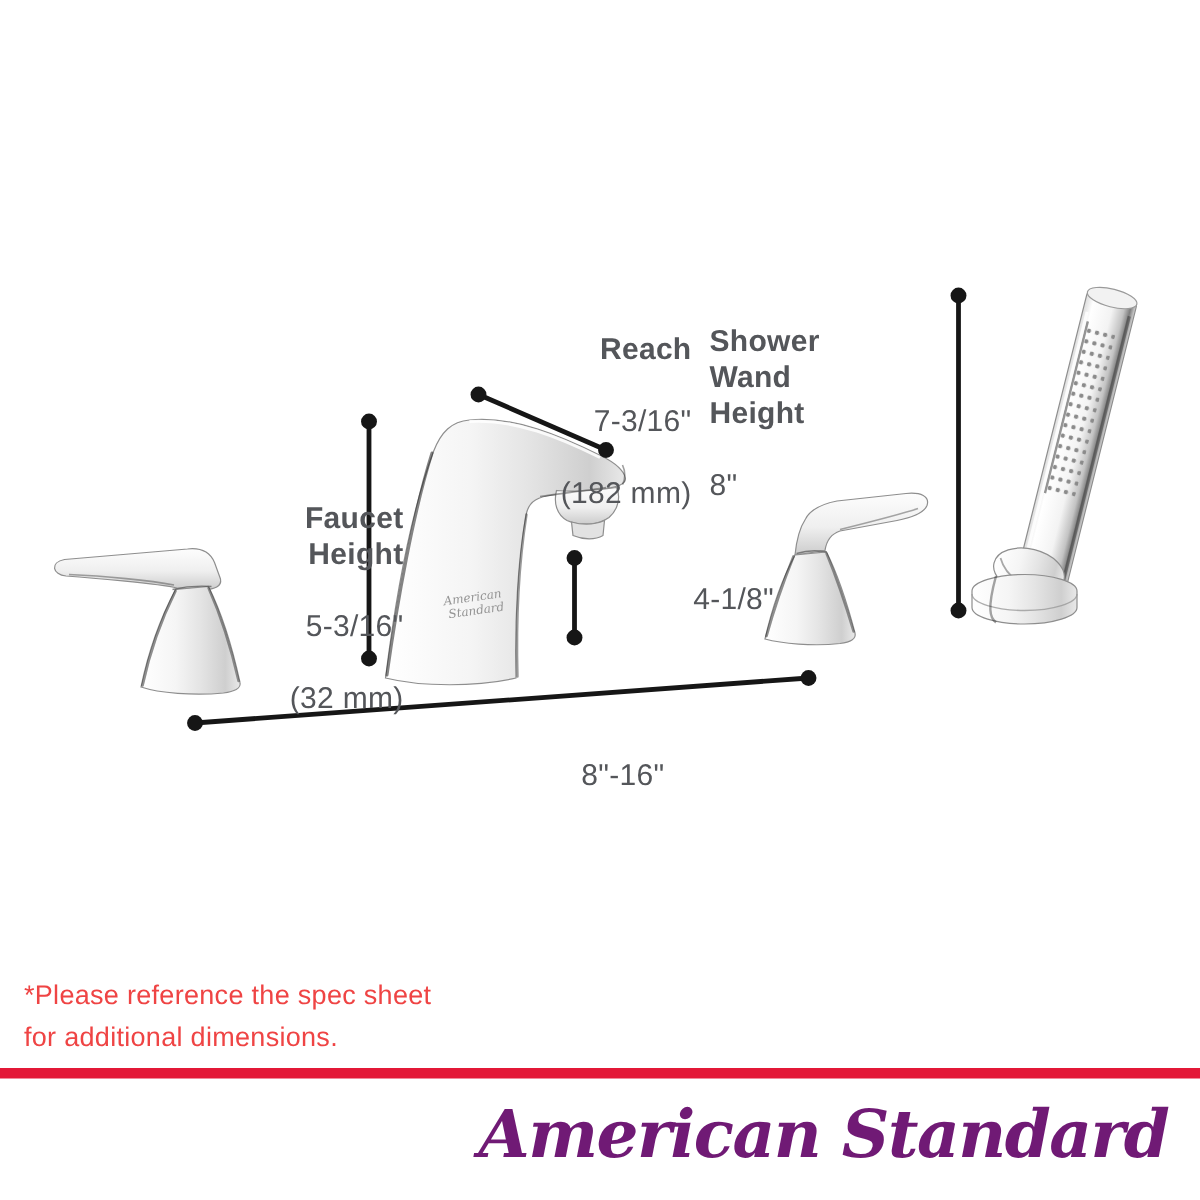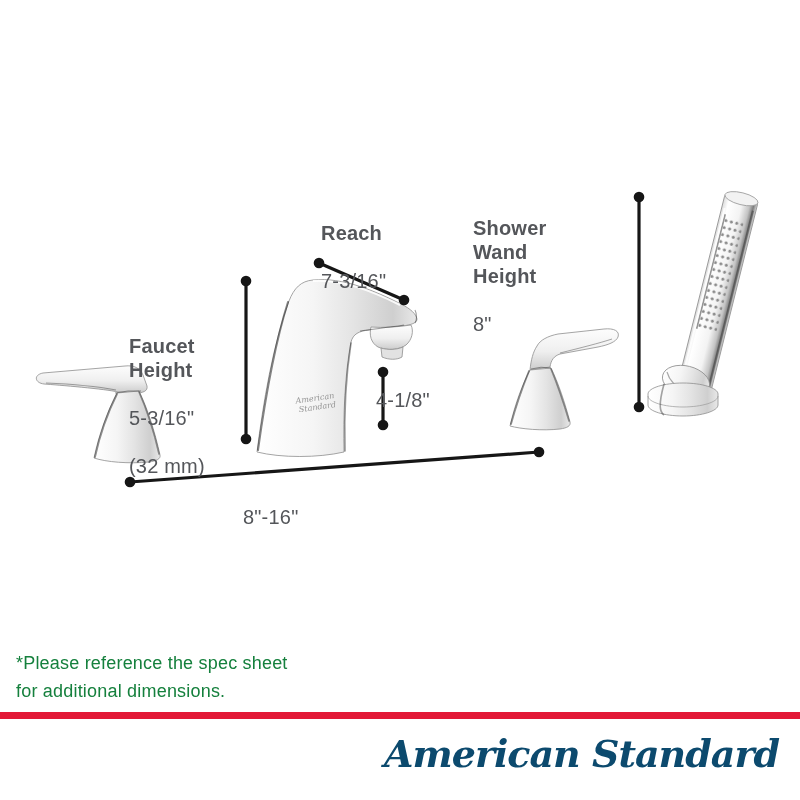--- a/index.html
+++ b/index.html
@@ -2,28 +2,28 @@
 <html><head>
 <meta charset="utf-8">
 <style>
   html,body{margin:0;padding:0;background:#ffffff;}
   #stage{position:relative;width:800px;height:800px;background:#ffffff;overflow:hidden;
          font-family:"Liberation Sans",sans-serif;}
   #art{position:absolute;left:0;top:0;}
   .dim{position:absolute;color:#54565a;font-size:20px;line-height:24px;
        letter-spacing:.2px;white-space:pre-line;}
   .dim-title{font-weight:bold;}
-  .ta-c{text-align:left;}
+  .ta-c{text-align:right;}
   .ta-r{text-align:left;}
-  .footnote{position:absolute;left:16px;top:649px;color:#15803d;font-size:18px;
+  .footnote{position:absolute;left:16px;top:649px;color:#ef4444;font-size:18px;
             line-height:28px;white-space:pre-line;letter-spacing:.2px;}
   .brand-bar{position:absolute;left:0;top:712px;width:800px;height:7px;background:#e31837;}
-  .brand-logo{position:absolute;right:21px;top:731px;color:#0c4a6e;
+  .brand-logo{position:absolute;right:21px;top:731px;color:#701a75;
               font-family:"DejaVu Serif",serif;font-style:italic;font-weight:bold;
-              font-size:38px;letter-spacing:-1px;white-space:nowrap;}
+              font-size:44px;letter-spacing:-1px;white-space:nowrap;}
 </style>
 </head>
 <body>
 
 <div id="stage">
 
   <svg id="art" width="800" height="650" viewBox="0 0 800 650">
     <defs>
       <linearGradient id="gV" x1="0" y1="0" x2="1" y2="0">
         <stop offset="0" stop-color="#ffffff"></stop>
@@ -135,20 +135,21 @@
         <line x1="130" y1="482" x2="539" y2="452"></line>
         <circle cx="130" cy="482" r="5.3" stroke="none"></circle>
           <circle cx="539" cy="452" r="5.3" stroke="none"></circle>
       </g>
     </g>
   </svg>
 
   <div class="dim ta-c" style="left:321px;top:197px;width:140px;">
     <div class="dim-title">Reach</div>
     <div>7-3/16"</div>
+    <div>(182 mm)</div>
   </div>
 
   <div class="dim ta-r" style="left:473px;top:192px;width:150px;">
     <div class="dim-title">Shower
 Wand
 Height</div>
     <div>8"</div>
   </div>
 
   <div class="dim ta-c" style="left:129px;top:310px;width:140px;">

